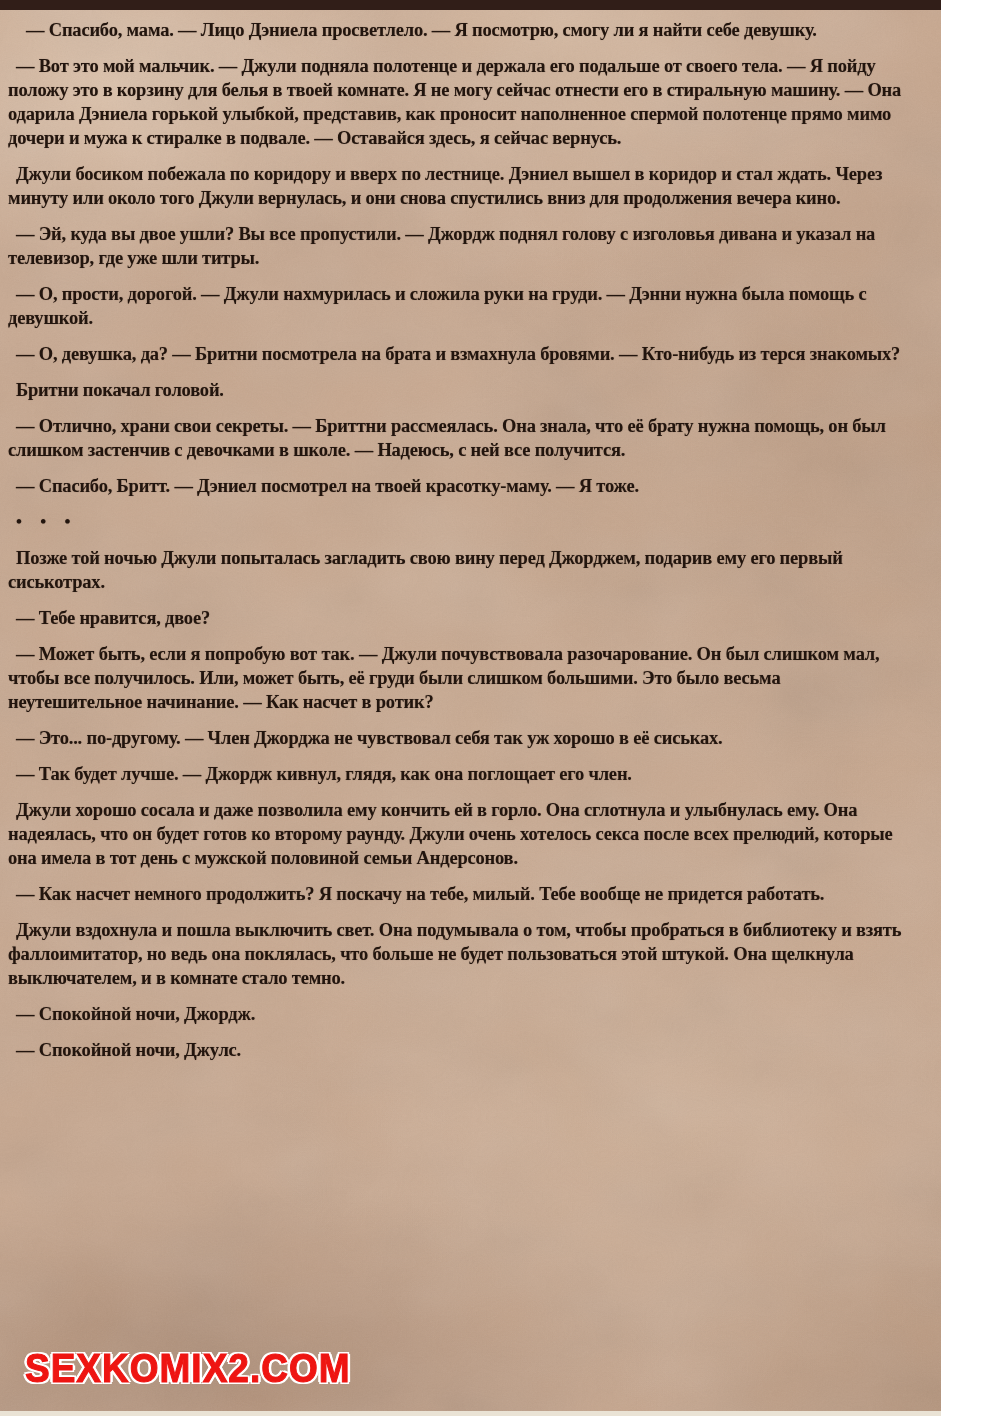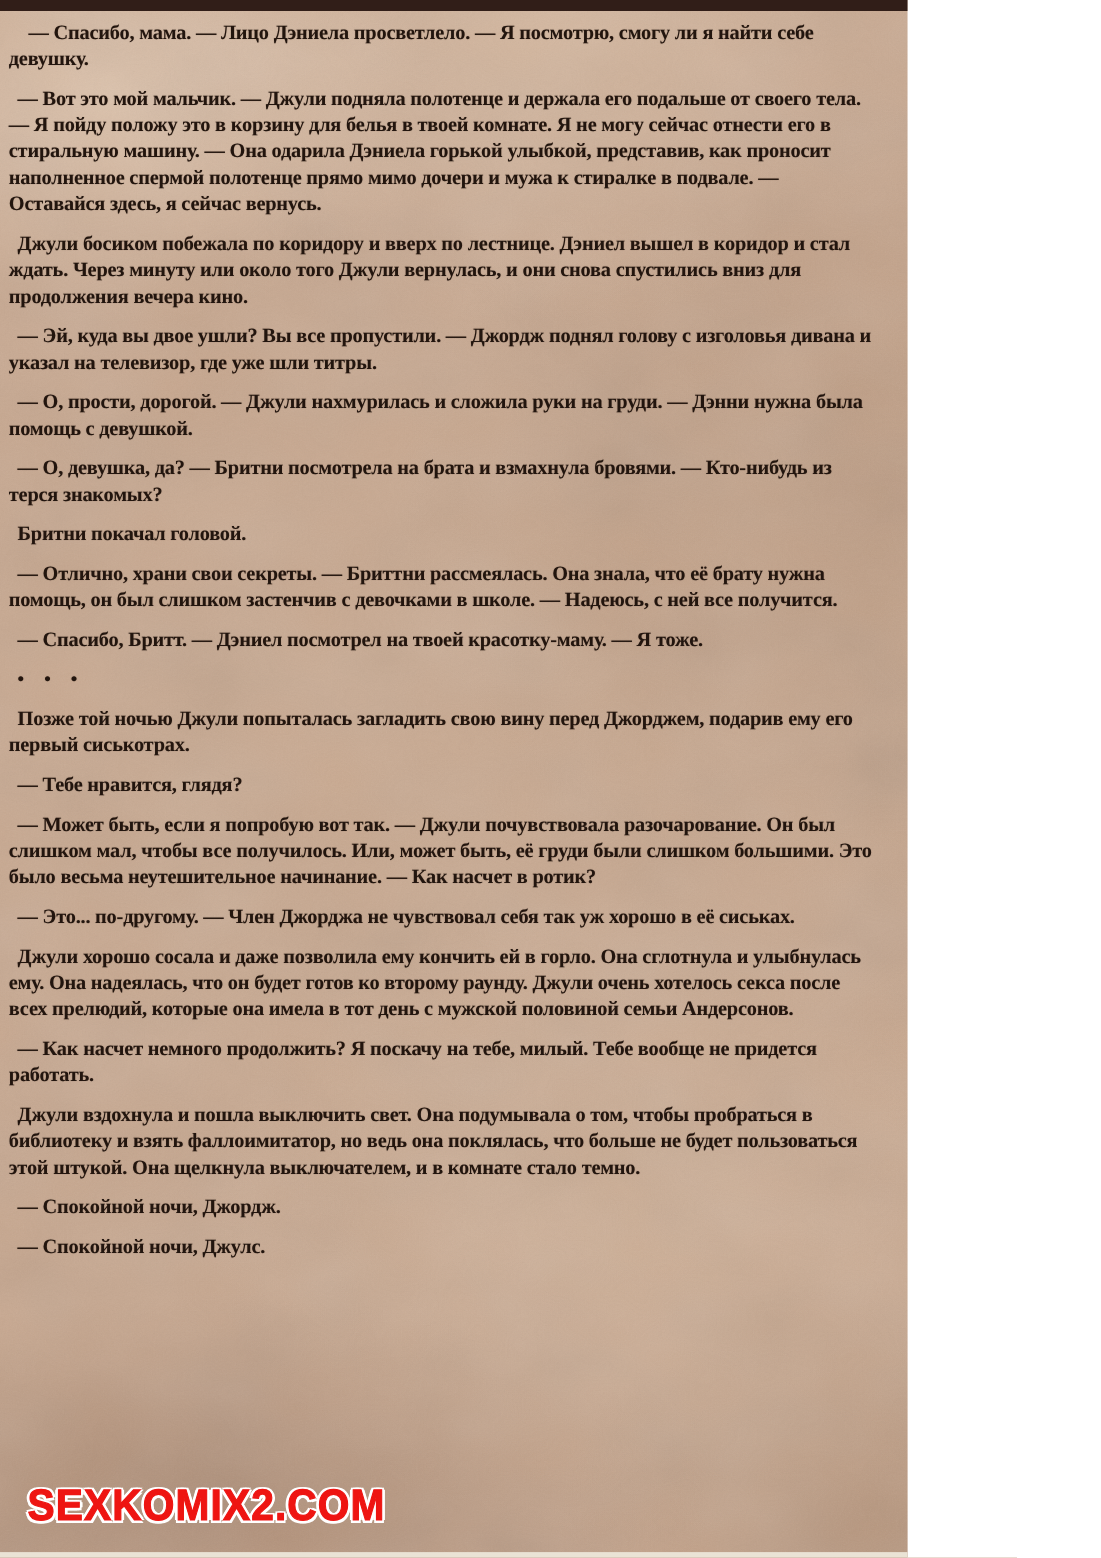--- a/index.html
+++ b/index.html
@@ -3,21 +3,21 @@
 <meta charset="utf-8">
 <style>
   html, body { margin: 0; padding: 0; }
   body {
     width: 1001px; height: 1416px;
     font-family: "Liberation Serif", "DejaVu Serif", serif;
     overflow: hidden;
   }
   .page {
     position: relative;
-    width: 825px; height: 1416px;
+    width: 941px; height: 1416px;
     overflow: hidden;
     background:
       radial-gradient(420px 300px at 12% 6%,  rgba(238,216,194,0.55), rgba(238,216,194,0) 70%),
       radial-gradient(500px 380px at 60% 2%,  rgba(232,209,186,0.40), rgba(232,209,186,0) 70%),
       radial-gradient(600px 500px at 96% 32%, rgba(168,134,108,0.32), rgba(168,134,108,0) 72%),
       radial-gradient(560px 420px at 70% 78%, rgba(215,189,165,0.35), rgba(215,189,165,0) 70%),
       radial-gradient(620px 260px at 22% 97%, rgba(142,109,88,0.45), rgba(142,109,88,0) 75%),
       radial-gradient(400px 300px at 98% 98%, rgba(160,126,100,0.40), rgba(160,126,100,0) 75%),
       radial-gradient(900px 700px at 50% 50%, rgba(206,177,151,0.25), rgba(206,177,151,0) 78%),
       #c7a68d;
@@ -108,23 +108,24 @@
     <p>— Вот это мой мальчик. — Джули подняла полотенце и держала его подальше от своего тела. — Я пойду положу это в корзину для белья в твоей комнате. Я не могу сейчас отнести его в стиральную машину. — Она одарила Дэниела горькой улыбкой, представив, как проносит наполненное спермой полотенце прямо мимо дочери и мужа к стиралке в подвале. — Оставайся здесь, я сейчас вернусь.</p>
     <p>Джули босиком побежала по коридору и вверх по лестнице. Дэниел вышел в коридор и стал ждать. Через минуту или около того Джули вернулась, и они снова спустились вниз для продолжения вечера кино.</p>
     <p>— Эй, куда вы двое ушли? Вы все пропустили. — Джордж поднял голову с изголовья дивана и указал на телевизор, где уже шли титры.</p>
     <p>— О, прости, дорогой. — Джули нахмурилась и сложила руки на груди. — Дэнни нужна была помощь с девушкой.</p>
     <p>— О, девушка, да? — Бритни посмотрела на брата и взмахнула бровями. — Кто-нибудь из терся знакомых?</p>
     <p>Бритни покачал головой.</p>
     <p>— Отлично, храни свои секреты. — Бриттни рассмеялась. Она знала, что её брату нужна помощь, он был слишком застенчив с девочками в школе. — Надеюсь, с ней все получится.</p>
     <p>— Спасибо, Бритт. — Дэниел посмотрел на твоей красотку-маму. — Я тоже.</p>
     <p class="dots">• • •</p>
     <p>Позже той ночью Джули попыталась загладить свою вину перед Джорджем, подарив ему его первый сиськотрах.</p>
-    <p>— Тебе нравится, глядя?</p>
+    <p>— Тебе нравится, двое?</p>
     <p>— Может быть, если я попробую вот так. — Джули почувствовала разочарование. Он был слишком мал, чтобы все получилось. Или, может быть, её груди были слишком большими. Это было весьма неутешительное начинание. — Как насчет в ротик?</p>
     <p>— Это... по-другому. — Член Джорджа не чувствовал себя так уж хорошо в её сиськах.</p>
+    <p>— Так будет лучше. — Джордж кивнул, глядя, как она поглощает его член.</p>
     <p>Джули хорошо сосала и даже позволила ему кончить ей в горло. Она сглотнула и улыбнулась ему. Она надеялась, что он будет готов ко второму раунду. Джули очень хотелось секса после всех прелюдий, которые она имела в тот день с мужской половиной семьи Андерсонов.</p>
     <p>— Как насчет немного продолжить? Я поскачу на тебе, милый. Тебе вообще не придется работать.</p>
     <p>Джули вздохнула и пошла выключить свет. Она подумывала о том, чтобы пробраться в библиотеку и взять фаллоимитатор, но ведь она поклялась, что больше не будет пользоваться этой штукой. Она щелкнула выключателем, и в комнате стало темно.</p>
     <p>— Спокойной ночи, Джордж.</p>
     <p>— Спокойной ночи, Джулс.</p>
   </div>
 
   <div class="border-top"></div>
   <div class="border-right"></div>
   <div class="edge-right"></div>

